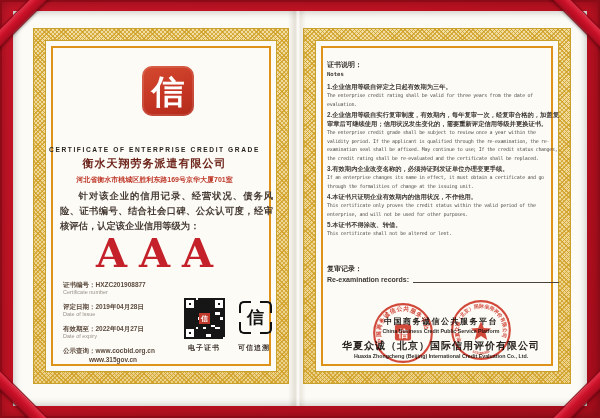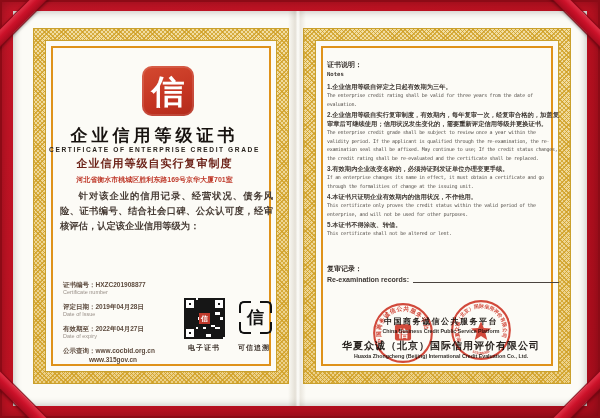--- a/index.html
+++ b/index.html
@@ -104,25 +104,25 @@
 
 <div id="canvas">
   <div class="frame"></div>
   <div class="pages"></div>
 
   <div class="page" id="page-left">
     <div class="band" style="left:19px;top:16px;right:6px;bottom:22px;"></div>
     <div class="thinline" style="left:37px;top:34px;right:24px;bottom:40px;"></div>
 
     <div class="credit-logo">信</div>
-    <div class="cert-title">企业信用等级证书</div>
     <div class="cert-sub">CERTIFICATE OF ENTERPRISE CREDIT GRADE</div>
-    <div class="company">企业信用等级自实行复审制度</div>
+    <div class="company">衡水天翔劳务派遣有限公司</div>
     <div class="address">河北省衡水市桃城区胜利东路169号京华大厦701室</div>
     <div class="statement">针对该企业的信用记录、经营状况、债务风险、证书编号、结合社会口碑、公众认可度，经审核评估，认定该企业信用等级为：</div>
+    <div class="grade">AAA</div>
 
     <div class="fields">
       <div class="frow">
         <div class="fzh"><span>证书编号：</span><span>HXZC201908877</span></div>
         <div class="fen">Certificate number</div>
       </div>
       <div class="frow">
         <div class="fzh"><span>评定日期：</span><span>2019年04月28日</span></div>
         <div class="fen">Date of Issue</div>
       </div>

